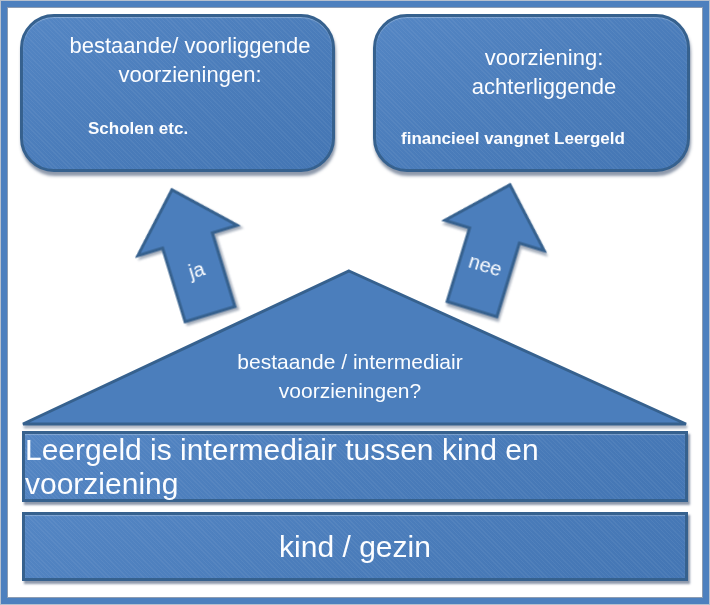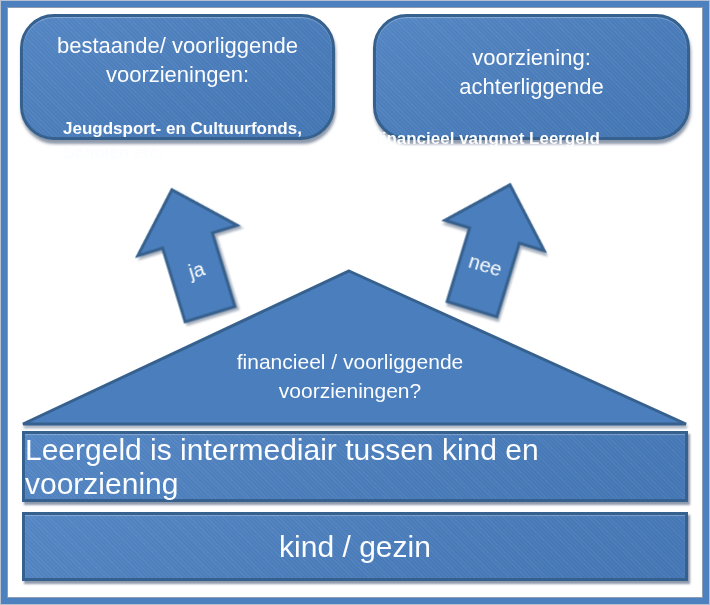--- a/index.html
+++ b/index.html
@@ -19,26 +19,27 @@
   }
   .bluefill {
     background-color: #4b7ebc;
     background-image:
       repeating-linear-gradient(45deg, rgba(255,255,255,.05) 0 1px, rgba(0,0,0,0) 1px 3px),
       linear-gradient(155deg, #5486c4 0%, #4a7cba 55%, #4476b4 100%);
   }
   .rbox {
     position: absolute;
     top: 14px;
-    height: 126px;
+    height: 158px;
     border-radius: 34px;
     border: 3px solid #36618e;
     box-sizing: border-box;
     box-shadow: 1px 4px 3px rgba(30,52,88,.5), inset 0 1px 1px rgba(255,255,255,.3);
     color: #fcfdff;
+    padding-left: 25px;
   }
   .rbox.tl { left: 20px;  width: 315px; }
   .rbox.tr { left: 373px; width: 317px; }
   .rbox .title {
     text-align: center;
     font-size: 22px;
     line-height: 29px;
     font-weight: 400;
   }
   .rbox.tl .title { padding-top: 14px; }
@@ -107,21 +108,20 @@
 <div class="stage">
 
   <div class="frame"></div>
 
   <div class="rbox tl bluefill">
     <div class="title">
       <div>bestaande/ voorliggende</div>
       <div>voorzieningen:</div>
     </div>
     <div class="detail">
-      <div>Jeugdsport- en Cultuurfonds,</div>
       <div>Scholen etc.</div>
     </div>
   </div>
 
   <div class="rbox tr bluefill">
     <div class="title">
       <div>voorziening:</div>
       <div>achterliggende</div>
     </div>
     <div class="detail">financieel vangnet Leergeld</div>
@@ -138,21 +138,21 @@
     <svg viewBox="0 0 110 136">
       <polygon points="55,3 107,56 81,56 81,133 29,133 29,56 3,56" fill="#4b7ebc" stroke="#36618e" stroke-width="3" stroke-linejoin="miter"></polygon>
     </svg>
     <div class="arrow-label">nee</div>
   </div>
 
   <svg class="triangle-svg" viewBox="0 0 674 164">
     <polygon points="331,5 668,158 5,158" fill="#4b7ebc" stroke="#36618e" stroke-width="3" stroke-linejoin="miter"></polygon>
   </svg>
   <div class="tri-label">
-    <div>financieel / voorliggende</div>
+    <div>bestaande / intermediair</div>
     <div>voorzieningen?</div>
   </div>
 
   <div class="bar bar1 bluefill">
     <span>Leergeld is intermediair tussen kind en voorziening</span>
   </div>
 
   <div class="bar bar2 bluefill">
     <span>kind / gezin</span>
   </div>

